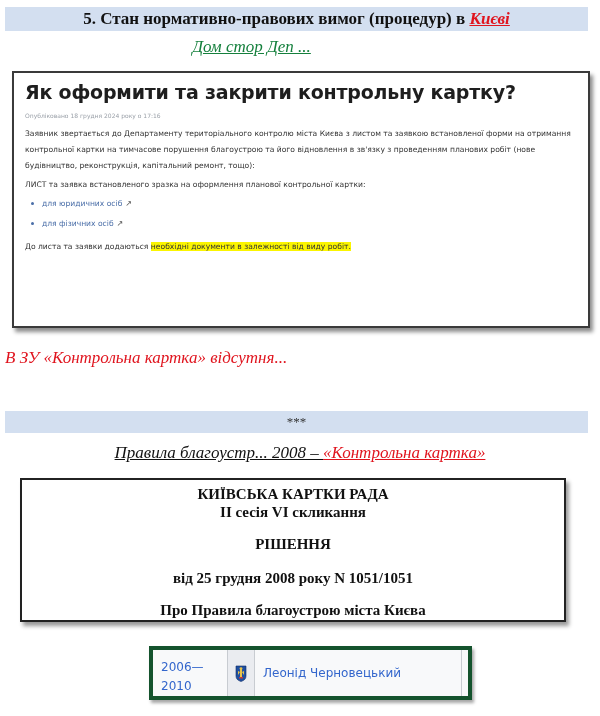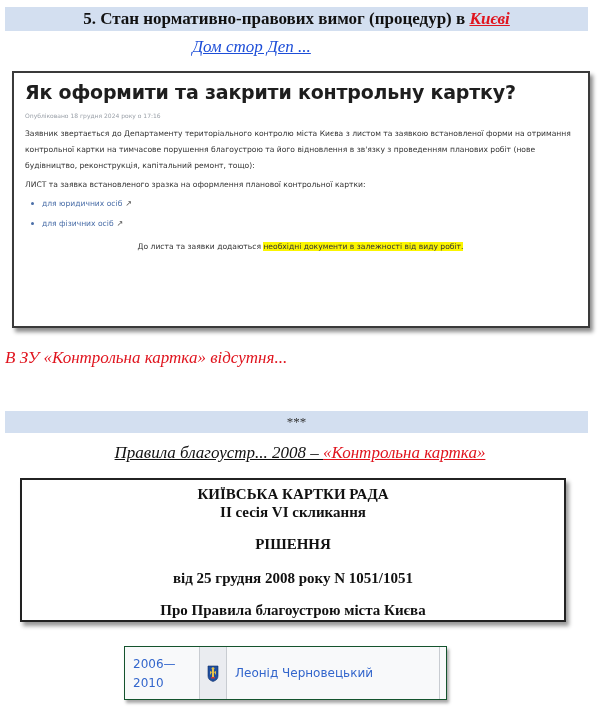--- a/index.html
+++ b/index.html
@@ -8,21 +8,21 @@
 
   .header-bar {
     position: absolute; left: 5px; top: 7px; width: 583px; height: 24px;
     background: #d3dff0; text-align: center;
     font-family: "Liberation Serif", serif; font-weight: bold; font-size: 17px; line-height: 24px; color: #111;
   }
   .header-bar .red-link { color: #e0141e; font-style: italic; text-decoration: underline; }
 
   .subtitle-link {
     position: absolute; left: 0; top: 37px; width: 503px; text-align: center;
-    font-family: "Liberation Serif", serif; font-style: italic; font-size: 17px; color: #1d4ed8;
+    font-family: "Liberation Serif", serif; font-style: italic; font-size: 17px; color: #15803d;
   }
   .subtitle-link span { text-decoration: underline; }
 
   .web-card {
     position: absolute; left: 12px; top: 71px; width: 578px; height: 257px;
     background: #fff; border: 2px solid #3a3a3a;
     box-shadow: 3px 4px 4px rgba(0,0,0,0.45);
     font-family: "DejaVu Sans", sans-serif; color: #222;
     padding: 6px 12px 0 11px;
   }
@@ -31,21 +31,21 @@
   .web-card .card-section { font-size: 8.5px; font-weight: bold; color: #1e1e1e; margin-top: 10px; }
   .web-card .card-sublink { font-size: 8.5px; color: #4a4a4a; text-decoration: underline; margin-top: 11px; }
   .web-card .card-para { font-size: 7.6px; color: #333; line-height: 16px; margin-top: 7px; }
   .web-card .card-line { font-size: 7.6px; color: #333; margin-top: 6px; }
   .web-card ul { list-style: none; margin-top: 5px; padding-left: 6px; }
   .web-card li { font-size: 7.6px; color: #4a6ea8; line-height: 20px; }
   .web-card li .dot { display: inline-block; width: 3px; height: 3px; background: #4a6ea8; border-radius: 50%; margin-right: 8px; vertical-align: middle; }
   .web-card li .ext { display: inline-block; font-size: 8px; color: #555; margin-left: 3px; }
   .web-card .hl { background: #fbf500; }
   .web-card .blue { color: #4a6ea8; }
-  .web-card .row-line { font-size: 7.6px; color: #333; margin-top: 6px; line-height: 13px; text-align: center; }
+  .web-card .row-line { font-size: 7.6px; color: #333; margin-top: 6px; line-height: 13px; }
 
   .red-note {
     position: absolute; left: 5px; top: 348px;
     font-family: "Liberation Serif", serif; font-style: italic; font-size: 17px; color: #e0141e;
   }
 
   .separator-bar {
     position: absolute; left: 5px; top: 411px; width: 583px; height: 22px;
     background: #d3dff0; text-align: center; font-size: 13px; line-height: 22px; color: #333;
     font-family: "Liberation Serif", serif;
@@ -64,22 +64,22 @@
     box-shadow: 3px 4px 4px rgba(0,0,0,0.4);
     text-align: center; font-family: "Liberation Serif", serif; font-weight: bold; color: #111;
   }
   .decision-box .l1 { font-size: 15px; margin-top: 5px; line-height: 18px; }
   .decision-box .l2 { font-size: 15px; line-height: 18px; }
   .decision-box .l3 { font-size: 15px; margin-top: 14px; line-height: 18px; }
   .decision-box .l4 { font-size: 15px; margin-top: 16px; line-height: 18px; }
   .decision-box .l5 { font-size: 15px; margin-top: 14px; line-height: 18px; }
 
   .wiki-row {
-    position: absolute; left: 124px; top: 646px; width: 323px; height: 54px;
-    border: 1px solid #14532d; background: #f8f9fa;
+    position: absolute; left: 149px; top: 646px; width: 323px; height: 54px;
+    border: 4px solid #14532d; background: #f8f9fa;
     box-shadow: 2px 3px 3px rgba(0,0,0,0.35);
     display: flex; font-family: "DejaVu Sans", sans-serif;
   }
   .wiki-row .cell-years {
     width: 75px; border-right: 1px solid #c8ccd1; padding: 8px 0 0 8px;
     font-size: 12px; color: #3366cc; line-height: 19px;
   }
   .wiki-row .cell-emblem {
     width: 27px; border-right: 1px solid #c8ccd1; background: #eaecf0;
     display: flex; align-items: center; justify-content: center;

